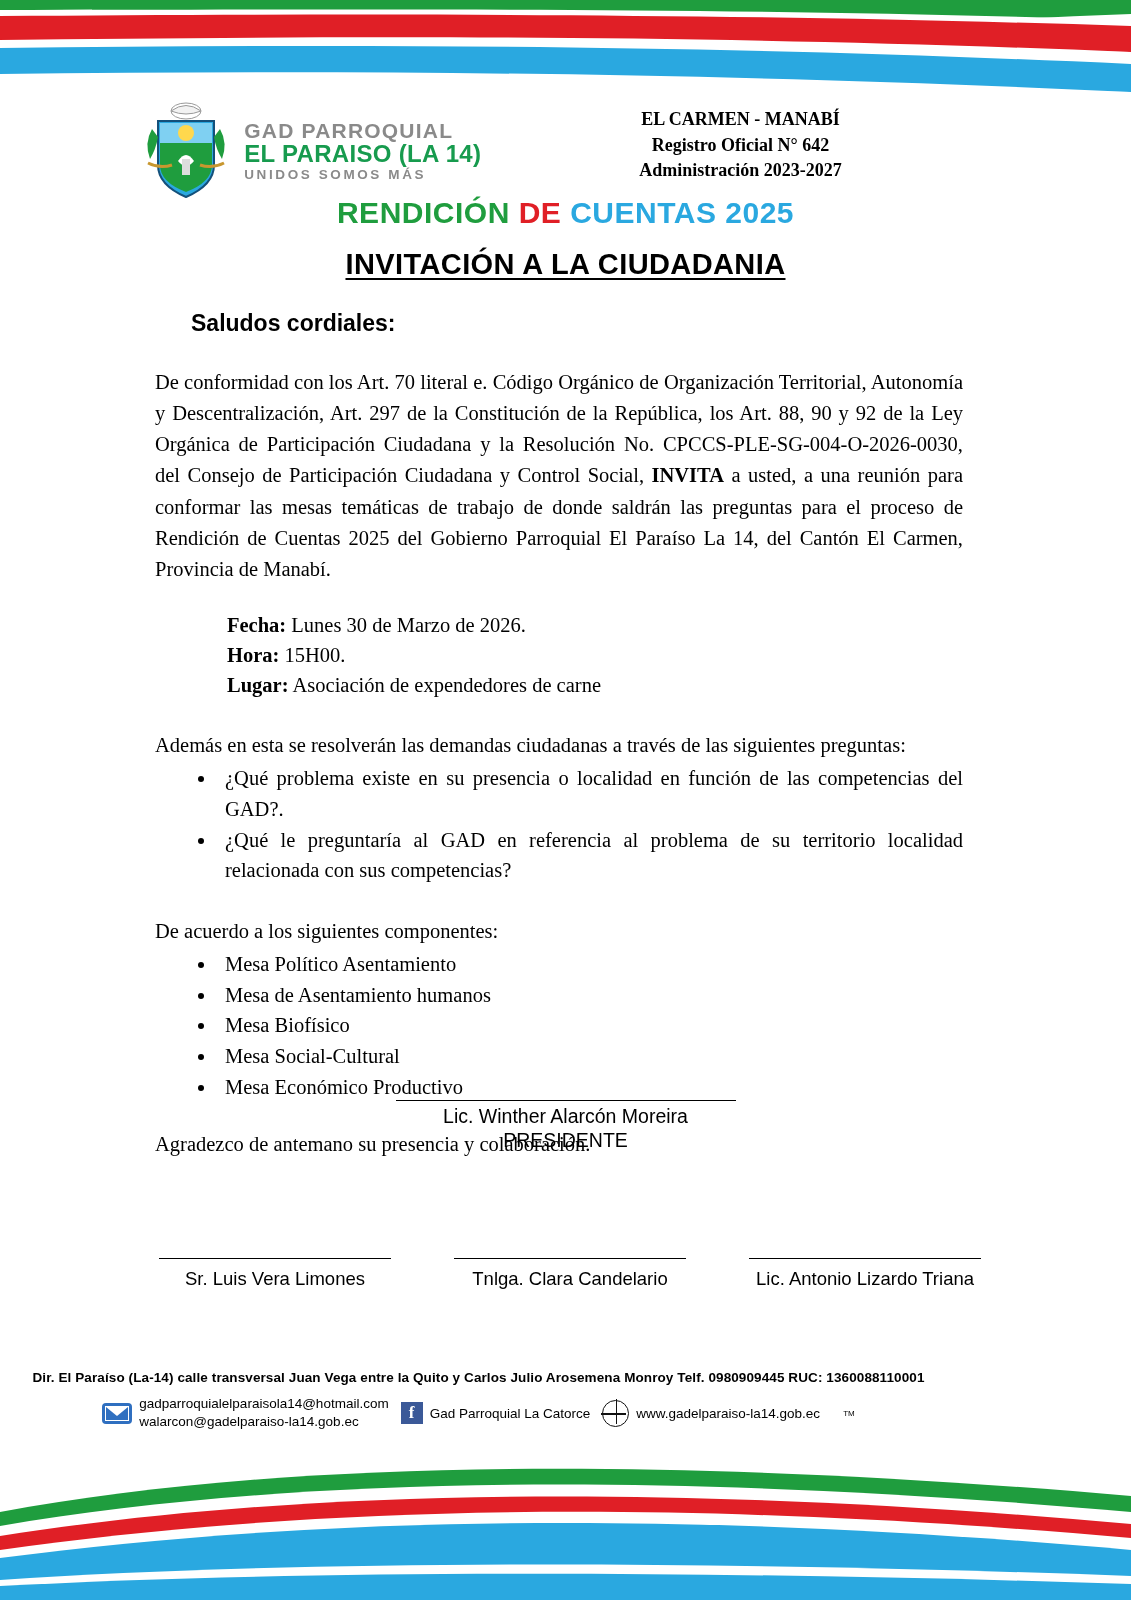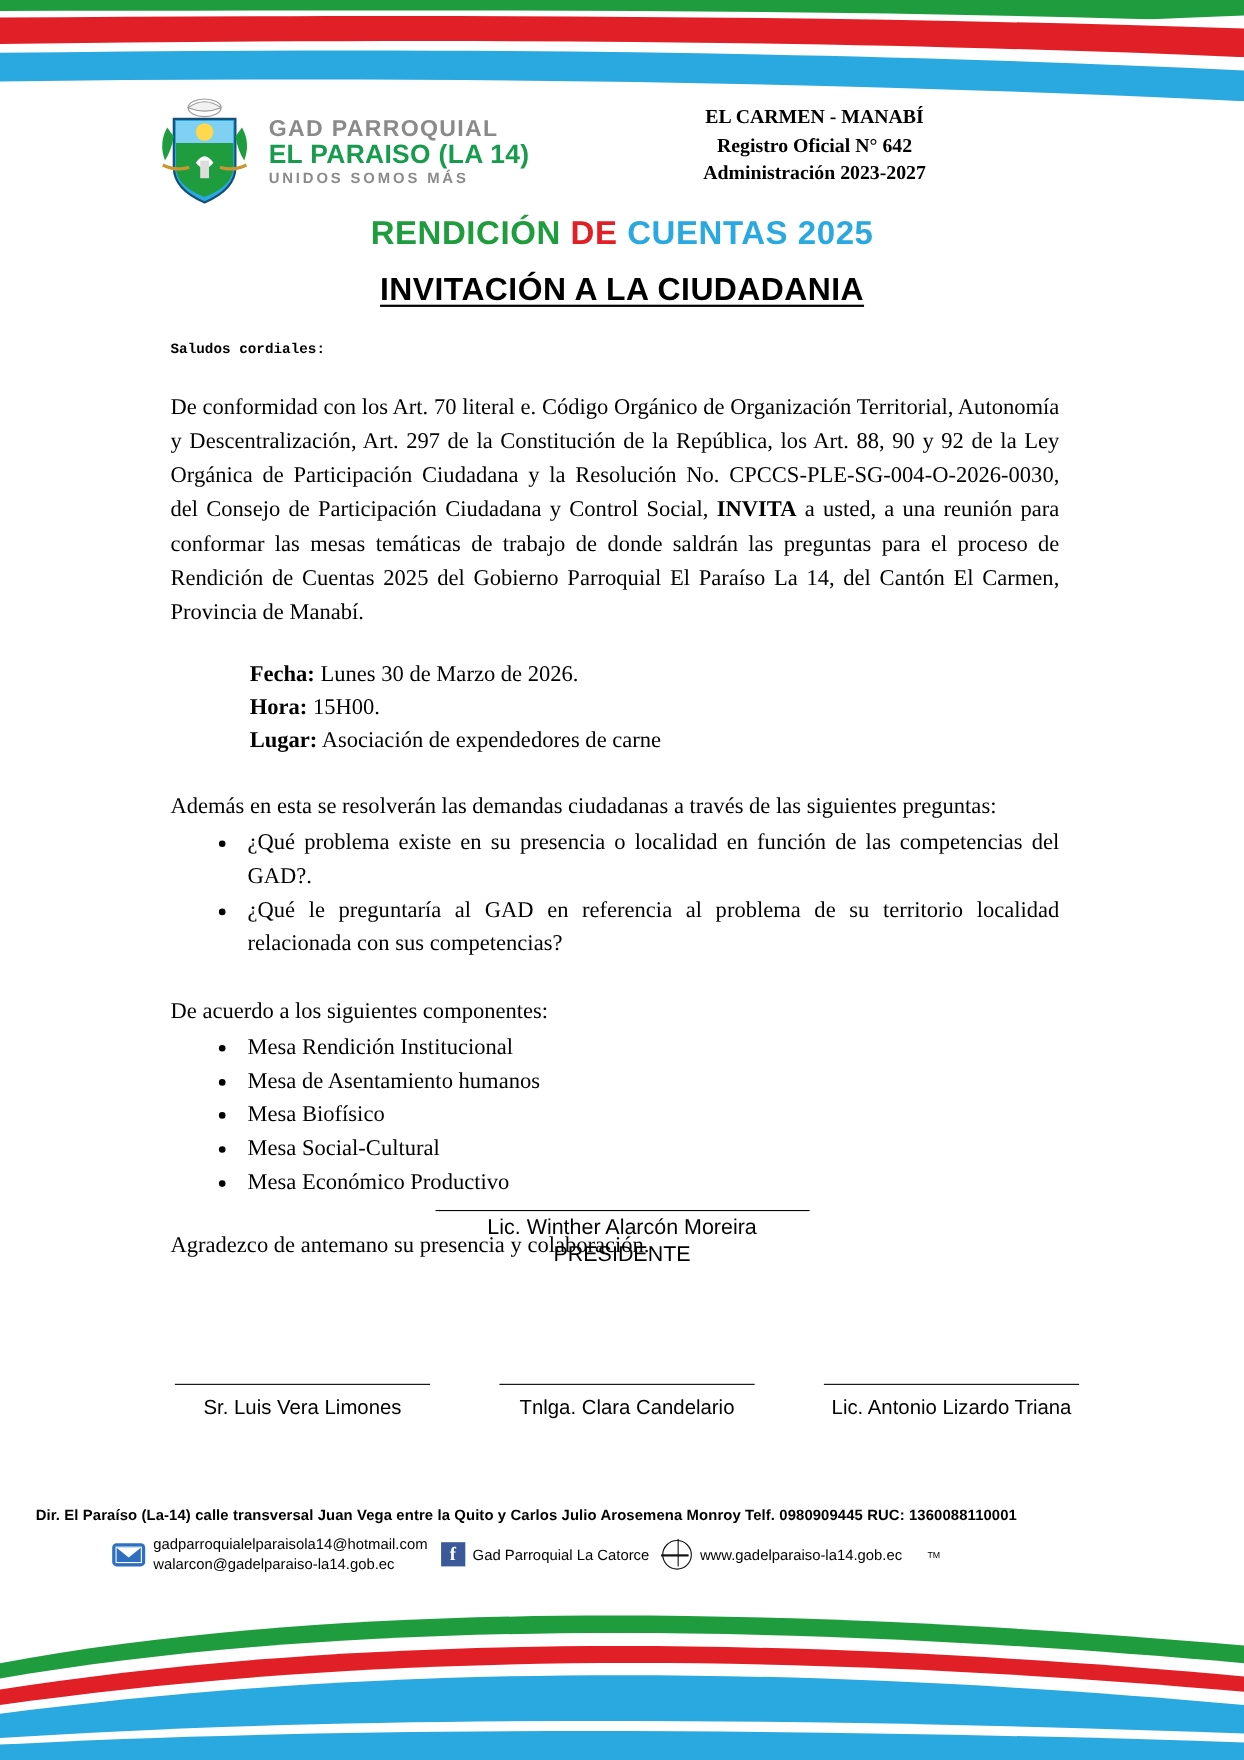--- a/index.html
+++ b/index.html
@@ -29,21 +29,21 @@
   .page {
     position: absolute;
     left: 0; top: 0;
     width: 1131px;
     height: 1600px;
   }
 
   
   .header {
     position: absolute;
-    top: 86px;
+    top: 99px;
     left: 0;
     width: 980px;
     display: flex;
     justify-content: center;
     align-items: flex-start;
     gap: 48px;
   }
   .logo-wrap {
     display: flex;
     align-items: center;
@@ -116,24 +116,25 @@
   }
 
   .body-area {
     position: absolute;
     top: 310px;
     left: 155px;
     width: 808px;
   }
 
   .saludos {
-    font-family: Liberation Mono, monospace;
-    font-weight: bold;
-    font-size: 13px;
+    font-family: Liberation Sans, sans-serif;
+    font-weight: bold;
+    font-size: 23px;
     margin-bottom: 30px;
+    margin-left: 36px;
   }
 
   .para {
     font-size: 20.5px;
     text-align: justify;
     line-height: 1.52;
     margin: 0 0 26px 0;
   }
 
   .details {
@@ -401,21 +402,21 @@
     </div>
 
     <p class="lead">Además en esta se resolverán las demandas ciudadanas a través de las siguientes preguntas:</p>
     <ul class="bullets">
       <li>¿Qué problema existe en su presencia o localidad en función de las competencias del GAD?.</li>
       <li>¿Qué le preguntaría al GAD en referencia al problema de su territorio localidad relacionada con sus competencias?</li>
     </ul>
 
     <p class="lead">De acuerdo a los siguientes componentes:</p>
     <ul class="bullets tight">
-      <li>Mesa Rendición Institucional</li>
+      <li>Mesa Político Asentamiento</li>
       <li>Mesa de Asentamiento humanos</li>
       <li>Mesa Biofísico</li>
       <li>Mesa Social-Cultural</li>
       <li>Mesa Económico Productivo</li>
     </ul>
 
     <p class="thanks">Agradezco de antemano su presencia y colaboración.</p>
   </div>
 
   <div class="sig-president">

